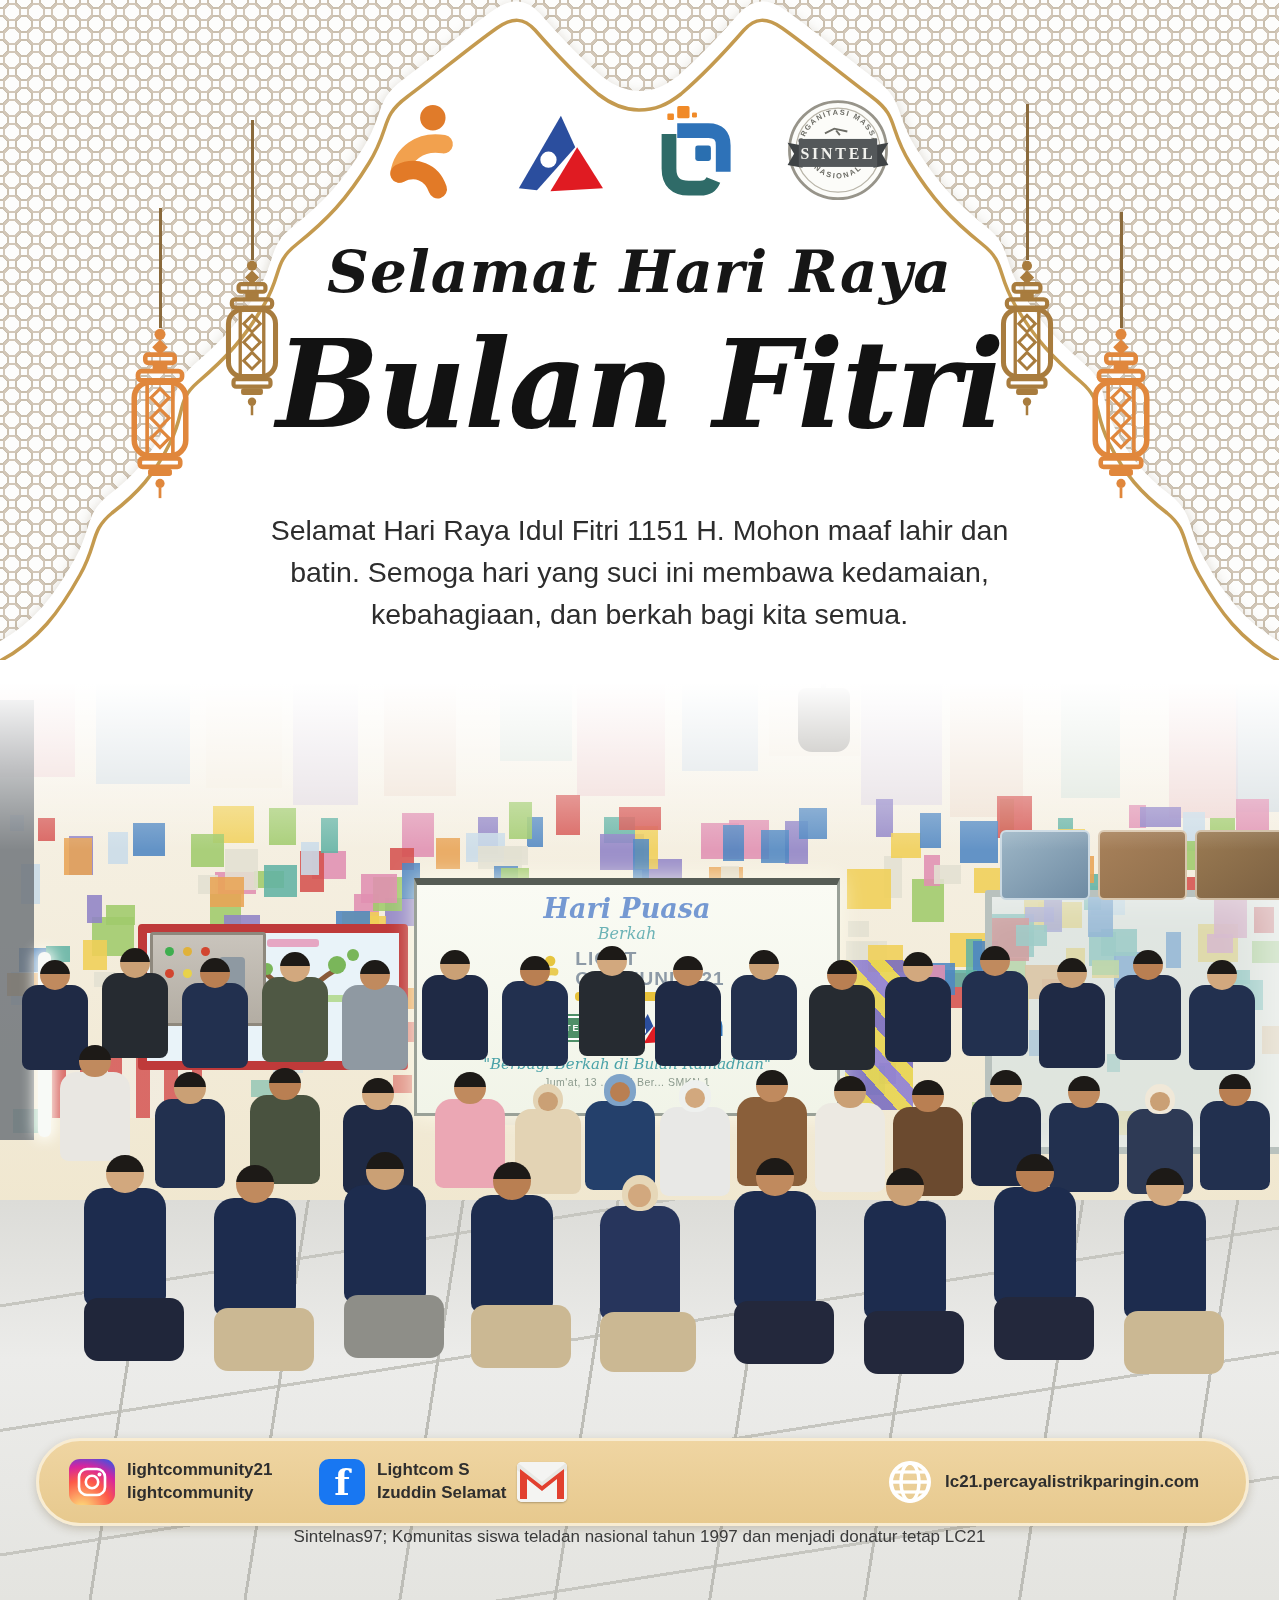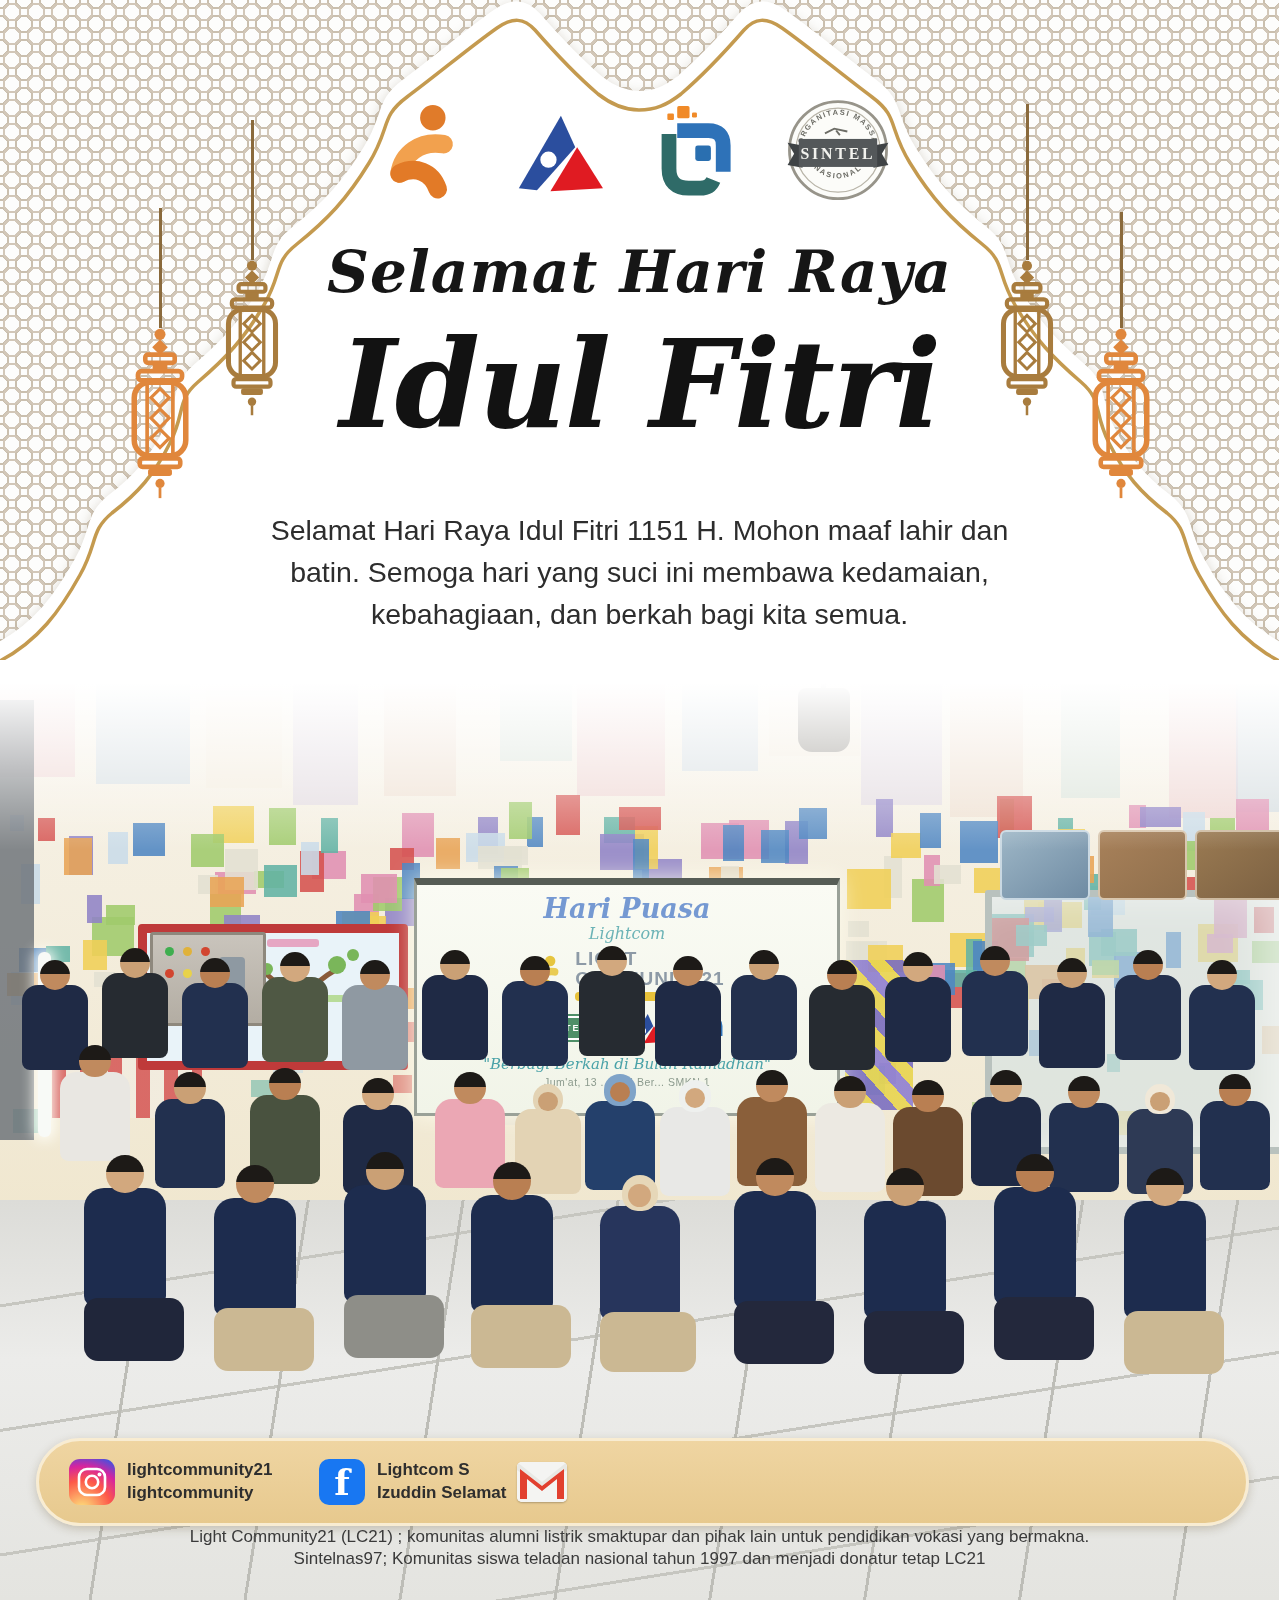--- a/index.html
+++ b/index.html
@@ -217,21 +217,21 @@
       </text>
       <path d="M 46,40 l 10,-5 l 14,3 m -12,-1 l 4,5" stroke="#6d6d66" stroke-width="2" fill="none"></path>
       <polygon points="6,50 22,53 22,77 6,74 13,62" fill="#3f4345"></polygon>
       <polygon points="114,50 98,53 98,77 114,74 107,62" fill="#3f4345"></polygon>
       <rect x="18" y="46" width="84" height="30" fill="#54585a"></rect>
       <text x="60" y="68" text-anchor="middle" font-size="17" letter-spacing="3" fill="#f2f2ee" font-family="Liberation Serif,serif" font-weight="bold">SINTEL</text>
     </svg>
   </div>
 
   <div class="title-script">Selamat Hari Raya</div>
-  <div class="title-main">Idul Fitri</div>
+  <div class="title-main">Bulan Fitri</div>
   <p class="message">Selamat Hari Raya Idul Fitri 1151 H. Mohon maaf lahir dan batin. Semoga hari yang suci ini membawa kedamaian, kebahagiaan, dan berkah bagi kita semua.</p>
 
   <div class="photo">
     <div class="wall"></div>
     <div class="mosaic-layer" id="mosaic">
         <div class="tile" style="left: 0.0025827px; top: 0px; width: 75.1112px; height: 116.816px; background: rgb(233, 185, 194); opacity: 0.4;"></div>
         <div class="tile" style="left: 96.3545px; top: 0px; width: 93.7198px; height: 123.599px; background: rgb(174, 200, 226); opacity: 0.4;"></div>
         <div class="tile" style="left: 205.525px; top: 0px; width: 76.038px; height: 128.058px; background: rgb(242, 233, 214); opacity: 0.4;"></div>
         <div class="tile" style="left: 293.449px; top: 0px; width: 64.8335px; height: 144.951px; background: rgb(205, 194, 226); opacity: 0.4;"></div>
         <div class="tile" style="left: 384.219px; top: 0px; width: 72.1132px; height: 136.165px; background: rgb(232, 207, 192); opacity: 0.4;"></div>
@@ -499,21 +499,21 @@
       <span class="dot" style="left:12px;top:12px;background:#3fae4f"></span>
       <span class="dot" style="left:30px;top:12px;background:#e0b23a"></span>
       <span class="dot" style="left:48px;top:12px;background:#d2452f"></span>
       <span class="dot" style="left:12px;top:34px;background:#d2452f"></span>
       <span class="dot" style="left:30px;top:34px;background:#e8d24a"></span>
       <span class="dot" style="left:66px;top:22px;width:26px;height:34px;border-radius:4px;background:#8e99a2"></span>
     </div>
 
     <div class="screen">
       <div class="s-head">Hari Puasa</div>
-      <div class="s-sub">Lightcom</div>
+      <div class="s-sub">Berkah</div>
       <div class="s-brandrow">
         <svg width="36" height="40" viewBox="0 0 90 100">
           <circle cx="53" cy="15" r="13" fill="#e6c53e"></circle>
           <path d="M 64,42 C 40,38 22,52 19,72" fill="none" stroke="#e9cc54" stroke-width="19" stroke-linecap="round"></path>
           <path d="M 19,72 C 35,64 52,70 58,88" fill="none" stroke="#ddb833" stroke-width="19" stroke-linecap="round"></path>
         </svg>
         <div class="s-brandtxt">
           <div>LIGHT</div>
           <div>COMMUNITY21</div>
           <div class="s-banner"></div>
@@ -746,19 +746,32 @@
     </div>
     <div class="cgroup" style="left:478px">
       <span class="gm-icon">
         <svg width="50" height="40" viewBox="0 0 50 40">
           <rect x="0" y="0" width="50" height="40" fill="#f4f4f2"></rect>
           <polygon points="0,0 25,20 50,0 50,8 25,27 0,8" fill="#e8e8e4"></polygon>
           <path d="M 3,37 V 7 L 25,24 47,7 V 37 H 40 V 17 L 25,29 10,17 V 37 Z" fill="#e2402f"></path>
         </svg>
       </span>
     </div>
+    <div class="cgroup" style="left:848px">
+      <span class="globe-icon">
+        <svg width="46" height="46" viewBox="0 0 46 46">
+          <circle cx="23" cy="23" r="19" fill="none" stroke="#fff" stroke-width="4"></circle>
+          <ellipse cx="23" cy="23" rx="9" ry="19" fill="none" stroke="#fff" stroke-width="3.4"></ellipse>
+          <line x1="4" y1="23" x2="42" y2="23" stroke="#fff" stroke-width="3.4"></line>
+          <line x1="7" y1="13" x2="39" y2="13" stroke="#fff" stroke-width="3.2"></line>
+          <line x1="7" y1="33" x2="39" y2="33" stroke="#fff" stroke-width="3.2"></line>
+        </svg>
+      </span>
+      <div class="ctext">
+        <div>lc21.percayalistrikparingin.com</div>
+      </div>
+    </div>
   </div>
 
   <div class="caption">
-    <div>Light Community21 (LC21) ; komunitas alumni listrik smaktupar dan pihak lain untuk pendidikan vokasi yang bermakna.</div>
     <div>Sintelnas97; Komunitas siswa teladan nasional tahun 1997 dan menjadi donatur tetap LC21</div>
   </div>
 </div>
 
 </body></html>

